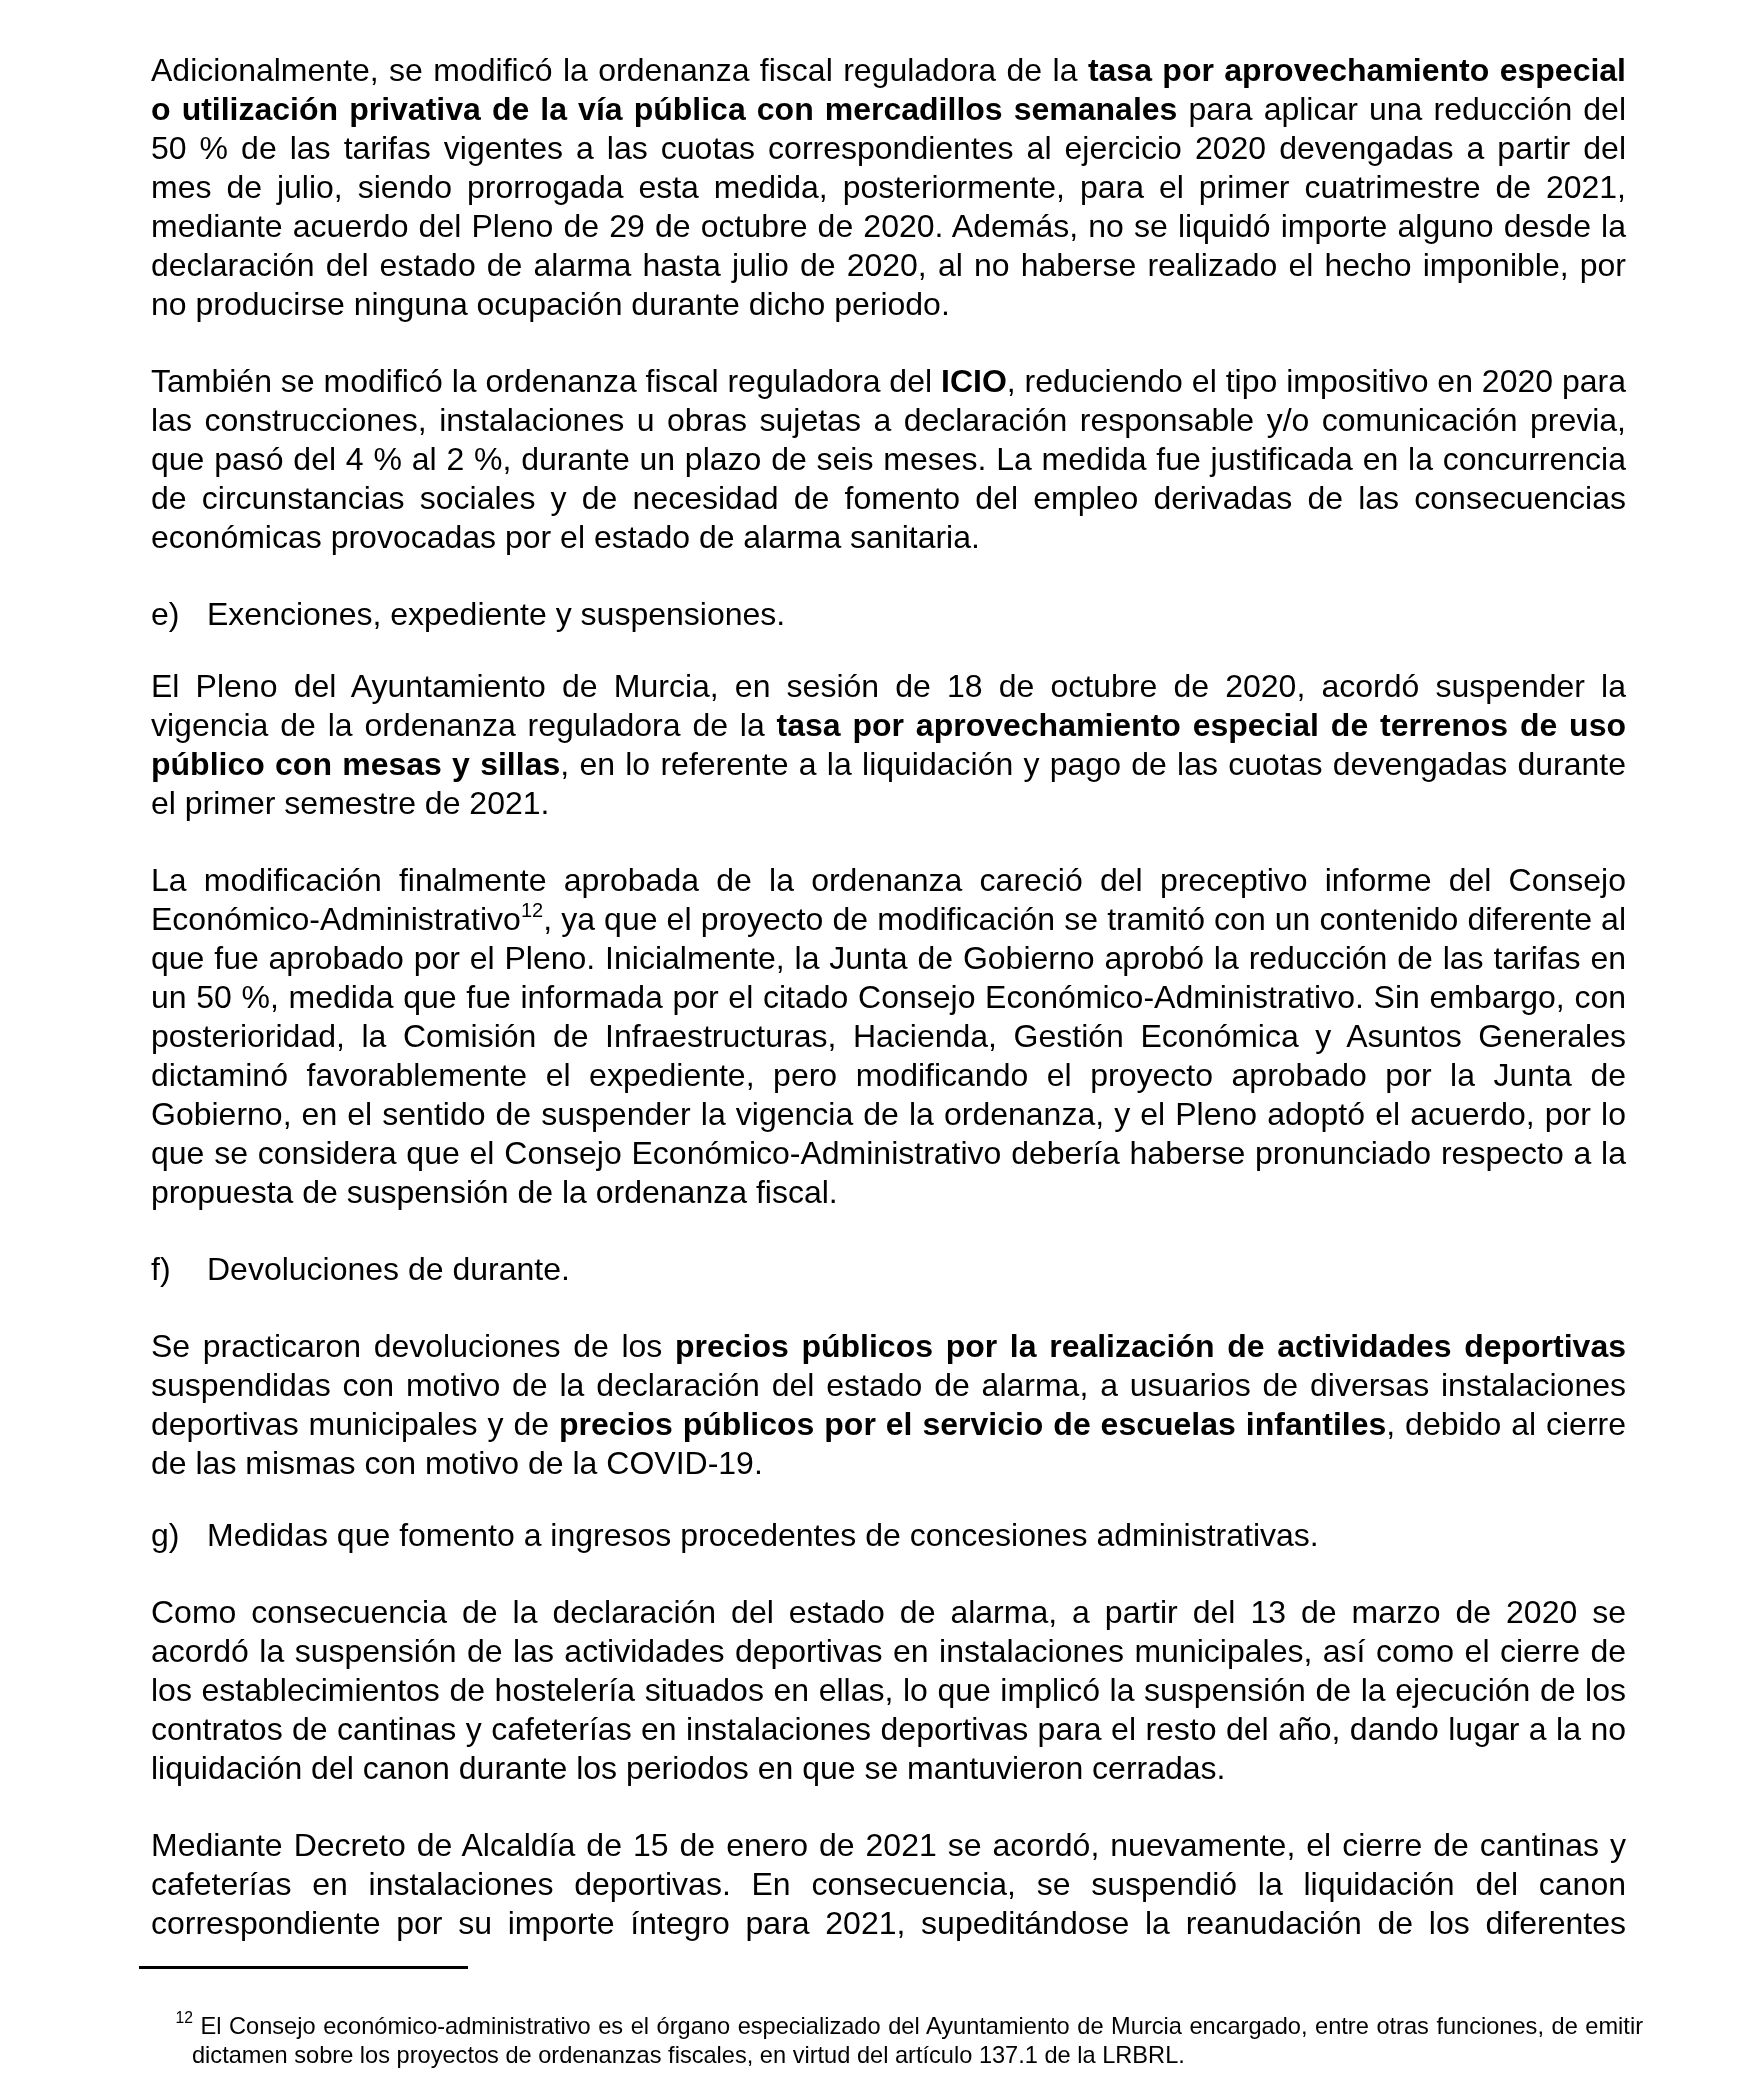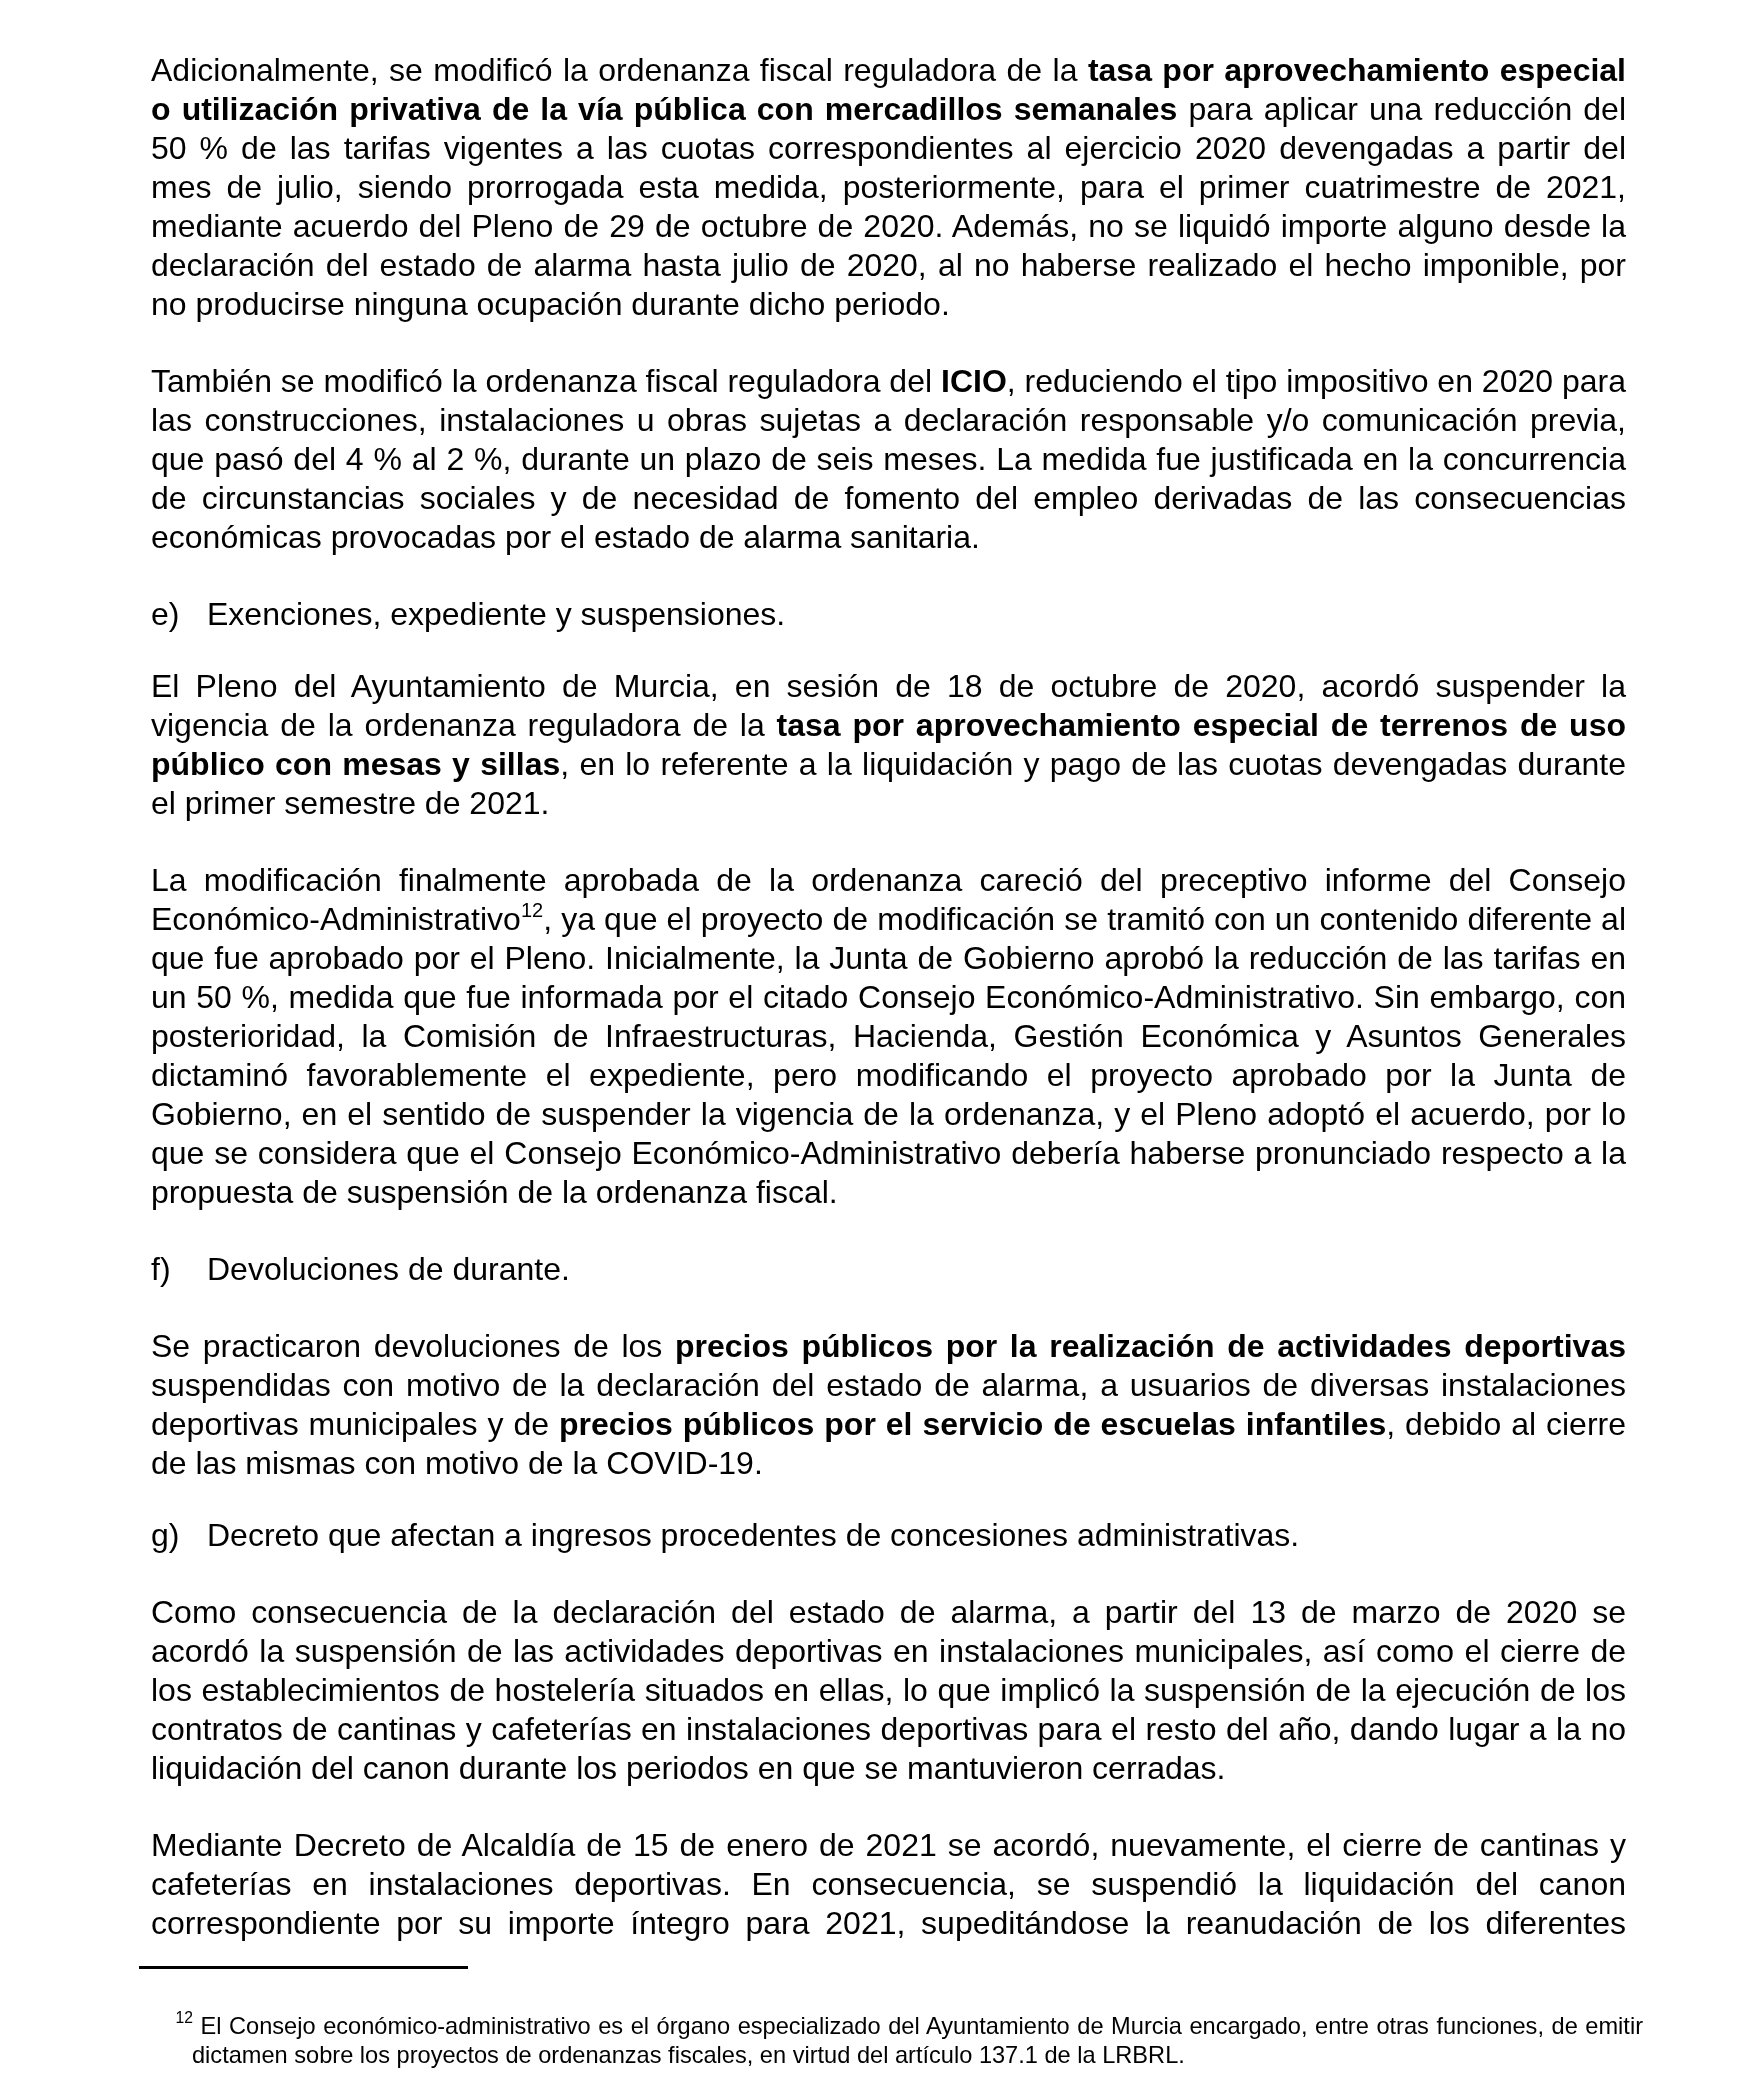--- a/index.html
+++ b/index.html
@@ -92,21 +92,21 @@
   </div>
 
   <div class="gap-lg"></div>
 
   <p class="p"><span>Se practicaron devoluciones de los </span><b>precios públicos por la realización de actividades deportivas</b><span> suspendidas con motivo de la declaración del estado de alarma, a usuarios de diversas instalaciones deportivas municipales y de </span><b>precios públicos por el servicio de escuelas infantiles</b><span>, debido al cierre de las mismas con motivo de la COVID-19.</span></p>
 
   <div class="gap-sm"></div>
 
   <div class="list-item">
     <span class="list-label">g)</span>
-    <span class="list-text">Decreto que afectan a ingresos procedentes de concesiones administrativas.</span>
+    <span class="list-text">Medidas que fomento a ingresos procedentes de concesiones administrativas.</span>
   </div>
 
   <div class="gap-lg"></div>
 
   <p class="p"><span>Como consecuencia de la declaración del estado de alarma, a partir del 13 de marzo de 2020 se acordó la suspensión de las actividades deportivas en instalaciones municipales, así como el cierre de los establecimientos de hostelería situados en ellas, lo que implicó la suspensión de la ejecución de los contratos de cantinas y cafeterías en instalaciones deportivas para el resto del año, dando lugar a la no liquidación del canon durante los periodos en que se mantuvieron cerradas.</span></p>
 
   <div class="gap-lg"></div>
 
   <p class="p" style="text-align-last: justify;"><span>Mediante Decreto de Alcaldía de 15 de enero de 2021 se acordó, nuevamente, el cierre de cantinas y cafeterías en instalaciones deportivas. En consecuencia, se suspendió la liquidación del canon correspondiente por su importe íntegro para 2021, supeditándose la reanudación de los diferentes</span></p>
 

